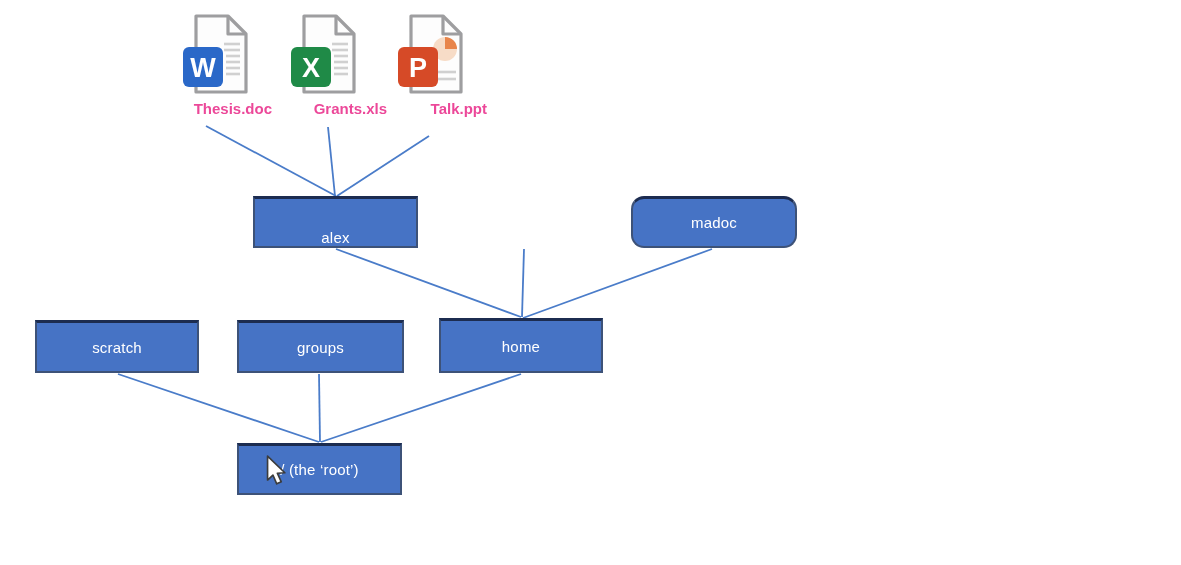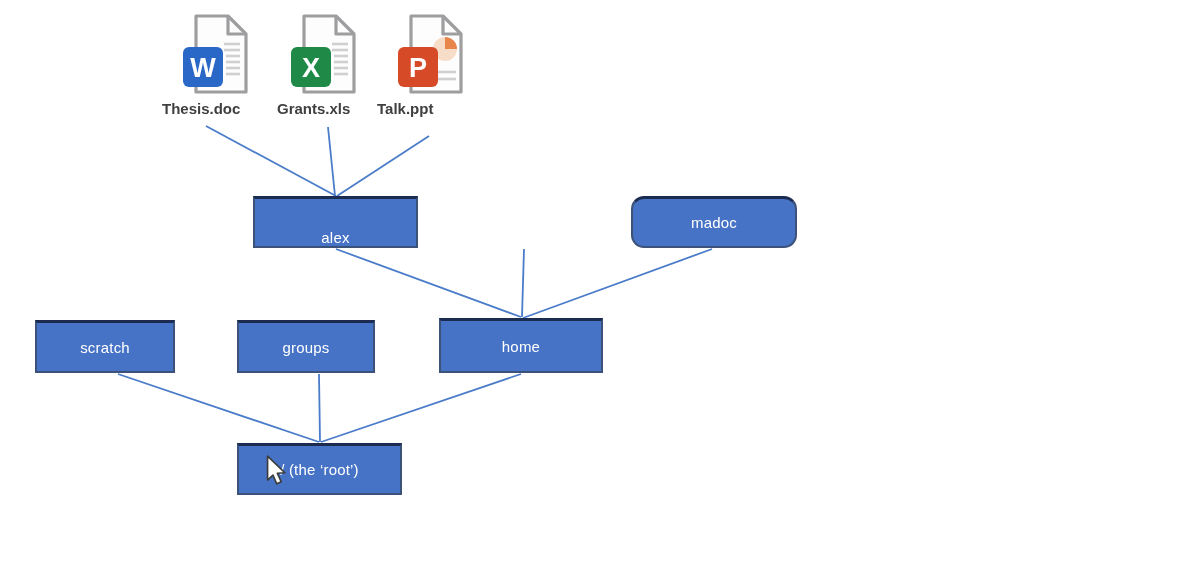--- a/index.html
+++ b/index.html
@@ -57,24 +57,24 @@
     font-family: "Liberation Sans", sans-serif;
     font-weight: bold;
     font-size: 27px;
   }
   .pie-base { fill: var(--ppt-pie-light, #f7dcc7); }
   .pie-slice { fill: var(--ppt-pie-slice, #e8854b); }
   .file-label {
     position: absolute;
     top: 100px;
     width: 110px;
-    text-align: left;
+    text-align: right;
     font-size: 15px;
     font-weight: 600;
-    color: #404040;
+    color: #ec4899;
   }
   #label-word  { left: 162px; }
   #label-excel { left: 277px; }
   #label-ppt   { left: 377px; }
   
   .node {
     position: absolute;
     box-sizing: border-box;
     background: var(--node-fill, #4673c5);
     border: 2px solid var(--node-border, #3d5278);
@@ -82,22 +82,22 @@
     color: var(--node-text, #ffffff);
     display: flex;
     align-items: center;
     justify-content: center;
     font-size: 15px;
     letter-spacing: 0.2px;
   }
   #node-alex    { left: 253px; top: 196px; width: 165px; height: 52px; align-items: flex-end; }
   #node-bryn    { left: 442px; top: 196px; width: 165px; height: 52px; }
   #node-madoc   { left: 631px; top: 196px; width: 166px; height: 52px; border-radius: 13px; }
-  #node-scratch { left: 35px;  top: 320px; width: 140px; height: 53px; }
-  #node-groups  { left: 237px; top: 320px; width: 138px; height: 53px; }
+  #node-scratch { left: 35px;  top: 320px; width: 164px; height: 53px; }
+  #node-groups  { left: 237px; top: 320px; width: 167px; height: 53px; }
   #node-home    { left: 439px; top: 318px; width: 164px; height: 55px; }
   #node-root    { left: 237px; top: 443px; width: 165px; height: 52px; }
   
   #cursor {
     position: absolute;
     left: 265px;
     top: 455px;
     width: 23px;
     height: 31px;
     z-index: 10;

